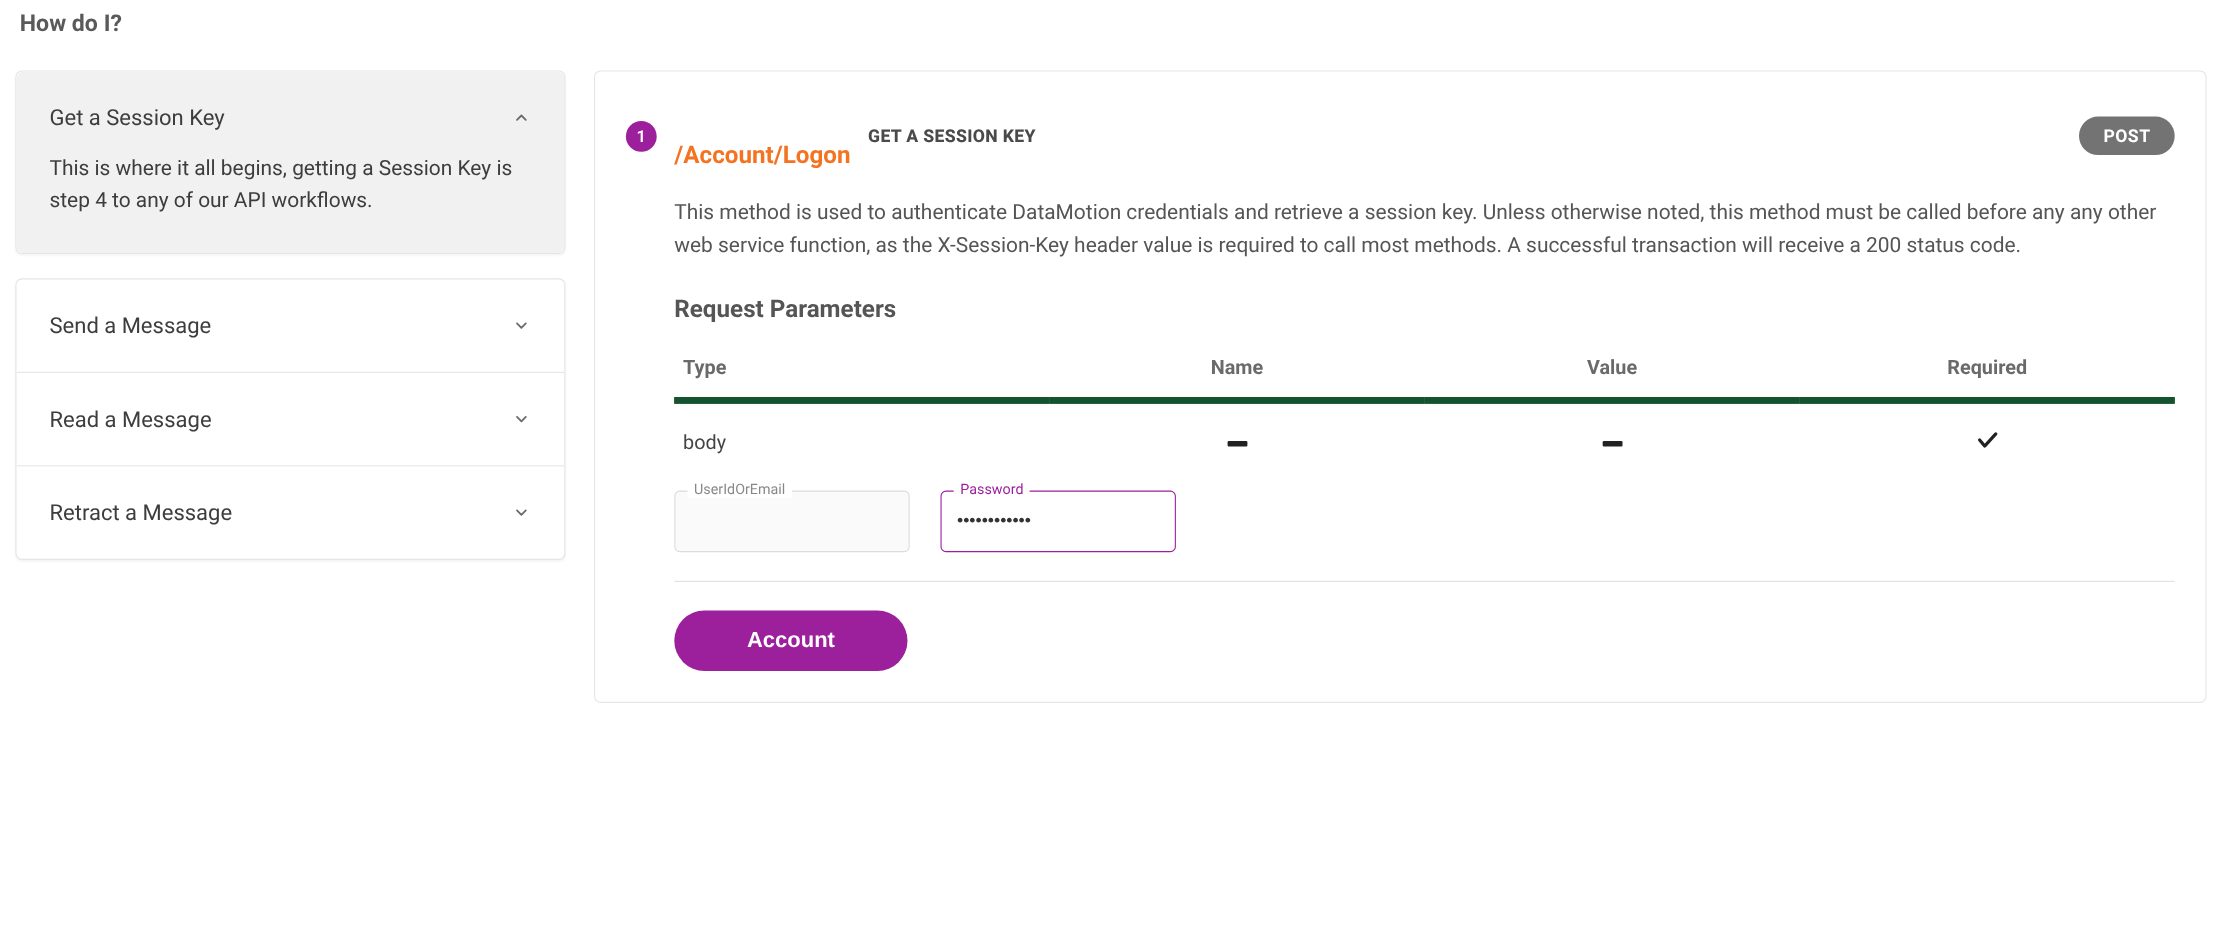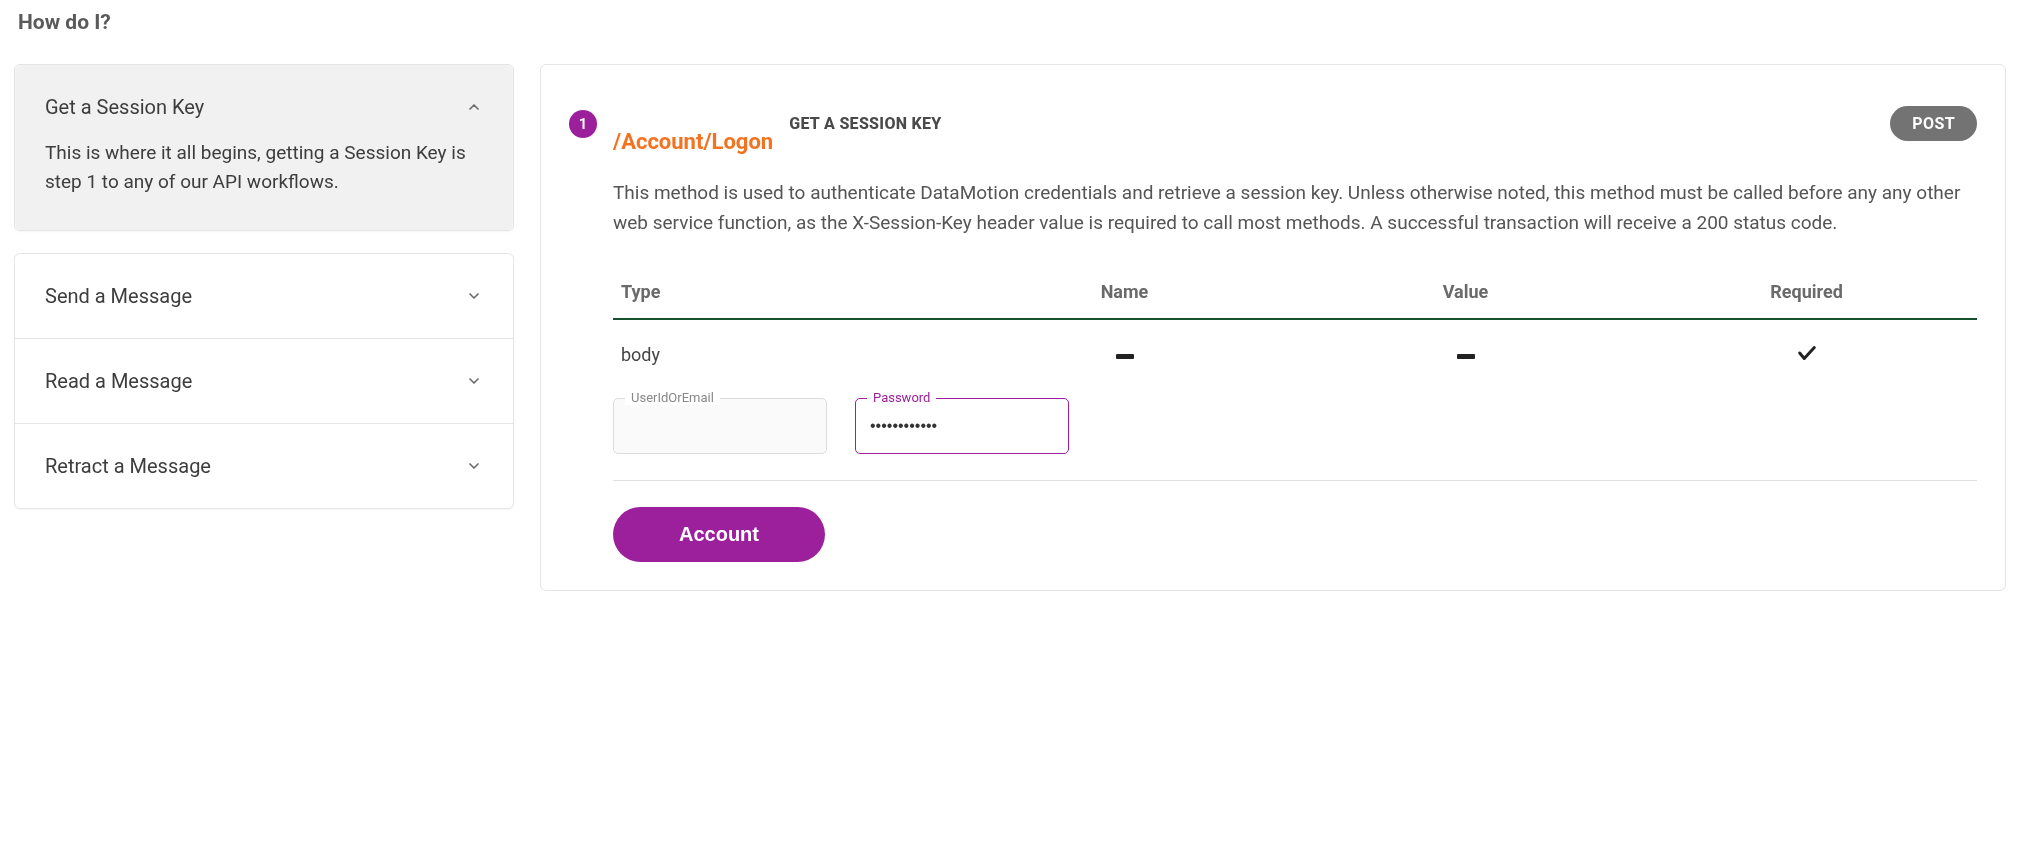--- a/index.html
+++ b/index.html
@@ -142,21 +142,21 @@
   table.params {
     width: 100%;
     border-collapse: collapse;
     font-size: 18px;
   }
   table.params th {
     text-align: left;
     font-weight: 700;
     color: #6a6a6a;
     padding: 12px 8px 16px 8px;
-    border-bottom: 2px solid #14532d;
+    border-bottom: 6px solid #14532d;
     width: 25%;
   }
   table.params th.center { text-align: center; }
   table.params td {
     padding: 22px 8px;
     color: #444;
     vertical-align: middle;
   }
   table.params td.center { text-align: center; }
   .dash-icon, .check-icon {
@@ -239,21 +239,21 @@
     <div class="accordion">
       <div class="acc-panel expanded">
         <div class="acc-header">
           <span>Get a Session Key</span>
           <span class="chevron">
             <svg viewBox="0 0 24 24" fill="none" stroke="currentColor" stroke-width="2.5" stroke-linecap="round" stroke-linejoin="round">
                 <polyline points="6 15 12 9 18 15"></polyline>
               </svg>
           </span>
         </div>
-        <div class="acc-body">This is where it all begins, getting a Session Key is step 1 to any of our API workflows.</div>
+        <div class="acc-body">This is where it all begins, getting a Session Key is step 4 to any of our API workflows.</div>
       </div>
     </div>
 
     <div class="accordion">
       <div class="acc-panel">
         <div class="acc-header">
           <span>Send a Message</span>
           <span class="chevron">
             <svg viewBox="0 0 24 24" fill="none" stroke="currentColor" stroke-width="2.5" stroke-linecap="round" stroke-linejoin="round">
                 <polyline points="6 9 12 15 18 9"></polyline>
@@ -292,20 +292,21 @@
       <div class="endpoint">/Account/Logon</div>
       <div class="subtitle">GET A SESSION KEY</div>
       <div class="spacer"></div>
       <div class="method-pill">POST</div>
     </div>
 
     <div class="content-inset">
 
       <p class="description">This method is used to authenticate DataMotion credentials and retrieve a session key. Unless otherwise noted, this method must be called before any any other web service function, as the X-Session-Key header value is required to call most methods. A successful transaction will receive a 200 status code.</p>
 
+      <h2 class="section-heading">Request Parameters</h2>
 
       <table class="params">
         <thead>
           <tr>
             <th>Type</th>
             <th class="center">Name</th>
             <th class="center">Value</th>
             <th class="center">Required</th>
           </tr>
         </thead>

